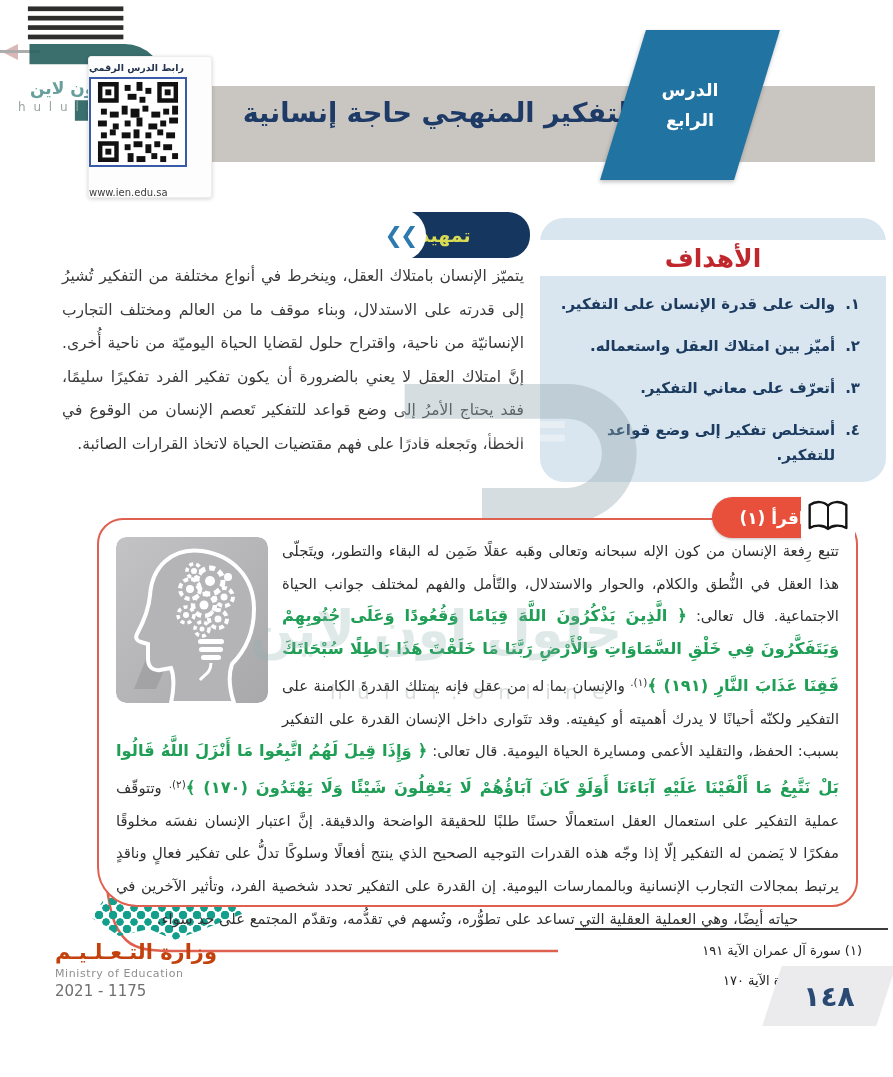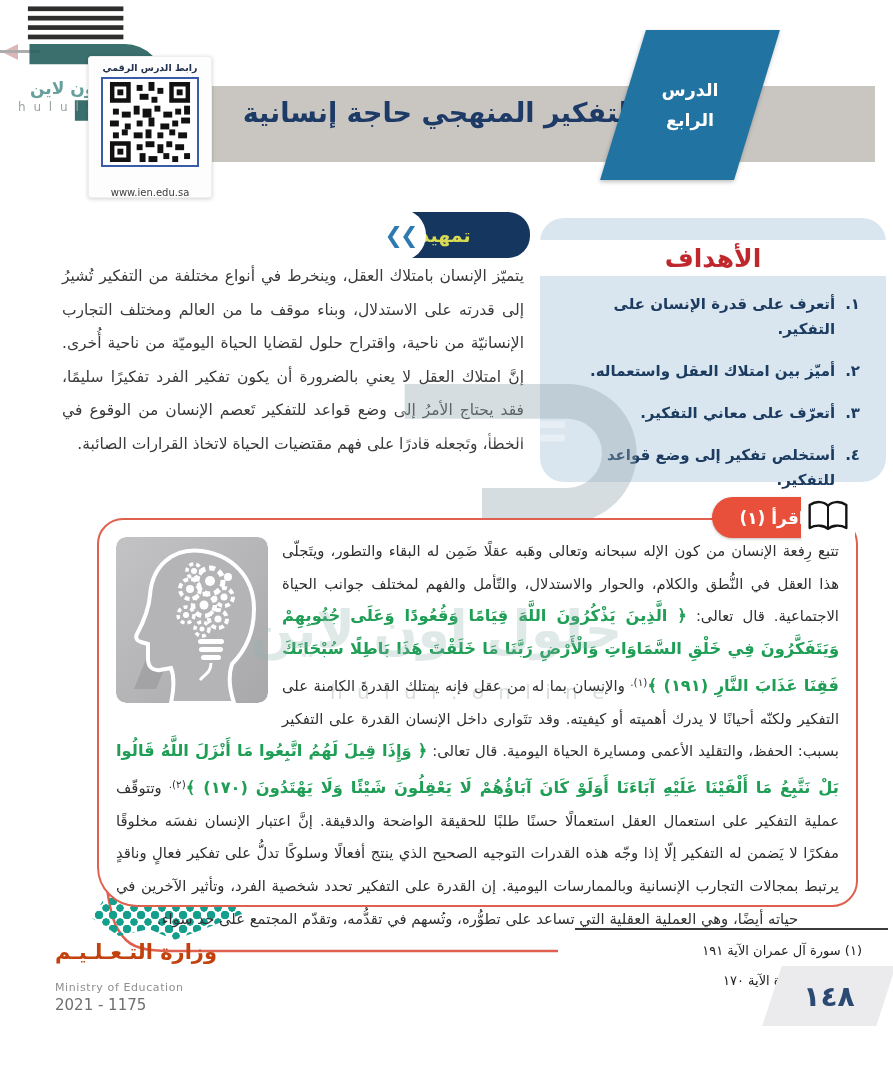--- a/index.html
+++ b/index.html
@@ -11,21 +11,21 @@
 
   
   .hulul-logo-top{left:6px;top:2px;width:180px;height:120px;z-index:3;opacity:.92;}
   .hulul-brand-ar{left:30px;top:78px;z-index:4;font-size:17px;font-weight:bold;color:#4c8f8b;opacity:.85;}
   .hulul-brand-en{left:18px;top:100px;z-index:4;font-size:12px;letter-spacing:2px;color:#9aa2a2;direction:ltr;}
   .pencil{left:0px;top:30px;width:70px;height:50px;z-index:2;opacity:.7;}
 
   
   .qr-card{left:88px;top:56px;width:124px;height:142px;background:#fdfdfd;z-index:5;
     box-shadow:0 1px 4px rgba(0,0,0,.18);border:1px solid #eee;border-radius:3px;
-    display:flex;flex-direction:column;align-items:center;padding-top:5px;box-sizing:border-box;}
+    display:flex;flex-direction:column;align-items:flex-end;padding-top:5px;box-sizing:border-box;}
   .qr-label{font-size:9.5px;color:#23324d;font-weight:bold;}
   .qr-frame{margin-top:4px;border:2px solid #3a5ba8;background:#fff;width:94px;height:94px;display:flex;align-items:center;justify-content:center;}
   .qr-url{margin-top:20px;font-size:10px;color:#3c3c3c;direction:ltr;}
 
   
   .title-band{left:88px;top:86px;width:787px;height:76px;background:#c9c6c2;z-index:1;}
   .page-title{left:180px;top:97px;width:520px;z-index:2;text-align:center;
     font-size:27px;font-weight:bold;color:#1e3a66;}
   .lesson-badge{left:623px;top:30px;width:134px;height:150px;background:#2173a1;z-index:3;
     transform:skewX(-17deg);box-shadow:0 2px 4px rgba(0,0,0,.25);}
@@ -75,21 +75,21 @@
   .fn-divider{left:575px;top:928px;width:313px;height:1.5px;background:#3c3c3c;z-index:2;}
   .footnotes{left:560px;top:936px;width:302px;z-index:2;text-align:right;font-size:13px;color:#222;line-height:30px;}
 
   
   .dots{left:92px;top:894px;width:150px;height:50px;z-index:2;
     background-image:radial-gradient(circle,#12a08d 41%,transparent 46%),radial-gradient(circle,#12a08d 35%,transparent 40%);
     background-size:14px 14px,14px 14px;background-position:0 0,7px 7px;
     clip-path:polygon(8% 10%,30% 0,48% 18%,62% 4%,92% 6%,100% 40%,78% 66%,55% 92%,38% 70%,18% 84%,0 48%);}
   .ministry{left:55px;top:940px;z-index:2;}
   .ministry-ar{font-size:21px;font-weight:bold;color:#c2410c;}
-  .ministry-en{font-size:11px;color:#8f8f8f;letter-spacing:.6px;margin-top:17px;direction:ltr;text-align:left;}
+  .ministry-en{font-size:11px;color:#8f8f8f;letter-spacing:.6px;margin-top:3px;direction:ltr;text-align:left;}
   .ministry-years{font-size:15px;color:#6f6f6f;margin-top:2px;direction:ltr;text-align:left;}
   .page-num-shape{left:772px;top:966px;width:114px;height:60px;background:#ebebed;transform:skewX(-18deg);z-index:2;}
   .page-num{position:absolute;inset:0;transform:skewX(18deg);display:flex;align-items:center;justify-content:center;
     font-size:28px;font-weight:bold;color:#2b4a73;}
 </style>
 </head>
 <body>
 
 <div class="page">
 
@@ -183,21 +183,21 @@
 
   <div class="abs intro-text">يتميّز الإنسان بامتلاك العقل، وينخرط في أنواع مختلفة من التفكير تُشيرُ إلى قدرته على الاستدلال، وبناء موقف ما من العالم ومختلف التجارب الإنسانيّة من ناحية، واقتراح حلول لقضايا الحياة اليوميّة من ناحية أُخرى. إنَّ امتلاك العقل لا يعني بالضرورة أن يكون تفكير الفرد تفكيرًا سليمًا، فقد يحتاج الأمرُ إلى وضع قواعد للتفكير تَعصم الإنسان من الوقوع في الخطأ، وتَجعله قادرًا على فهم مقتضيات الحياة لاتخاذ القرارات الصائبة.</div>
 
   <div class="abs objectives-box">
     <div class="objectives-header">
       <span class="objectives-title">الأهداف</span>
     </div>
     <div class="objectives-list">
       <div class="obj-item">
         <span class="obj-num">١.</span>
-        <span>أتعرف على قدرة الإنسان على التفكير.</span>
+        <span>والت على قدرة الإنسان على التفكير.</span>
       </div>
       <div class="obj-item">
         <span class="obj-num">٢.</span>
         <span>أميّز بين امتلاك العقل واستعماله.</span>
       </div>
       <div class="obj-item">
         <span class="obj-num">٣.</span>
         <span>أتعرّف على معاني التفكير.</span>
       </div>
       <div class="obj-item">

